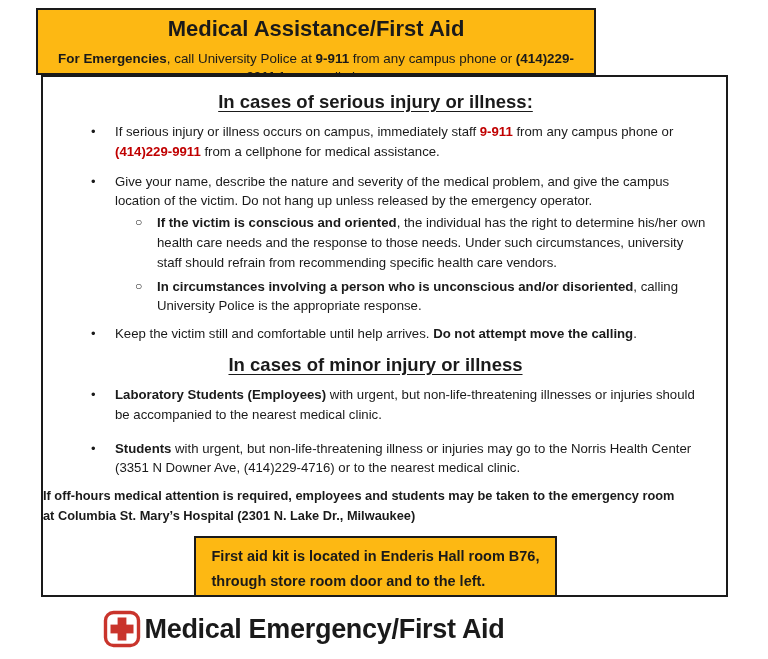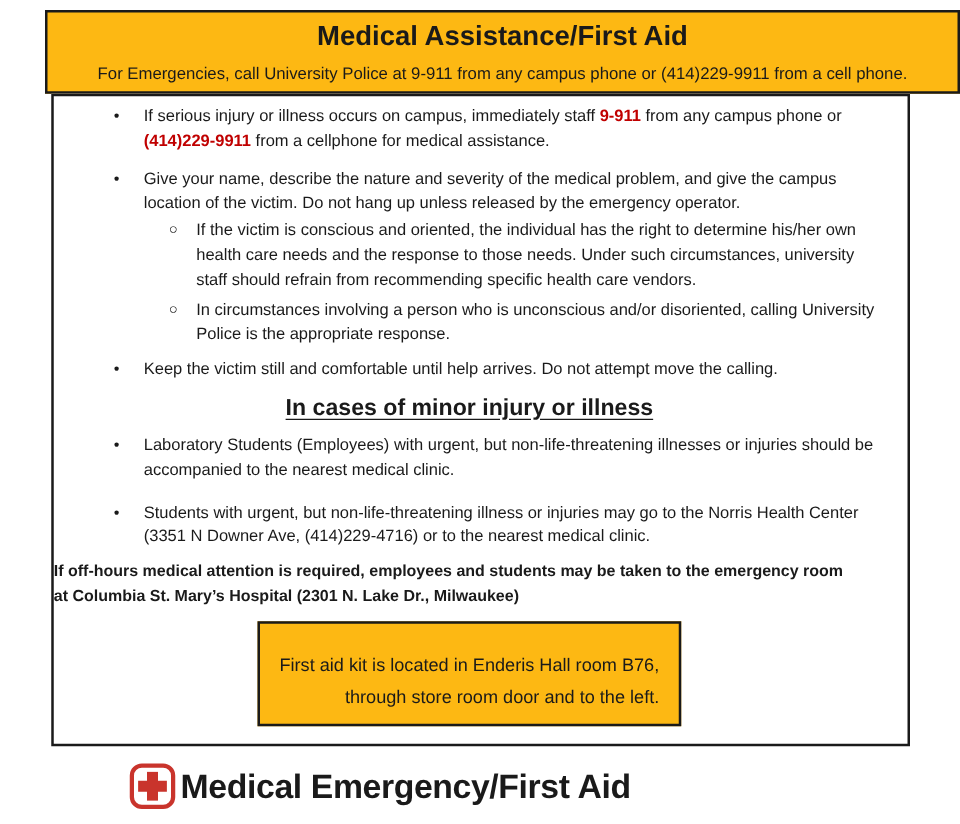--- a/index.html
+++ b/index.html
@@ -8,26 +8,26 @@
     --cross-red:#C9342C;
     --ink:#1A1A1A;
   }
   *{box-sizing:border-box;}
   html,body{margin:0;padding:0;}
   body{
     width:768px;height:659px;position:relative;background:#ffffff;
     font-family:"Liberation Sans", sans-serif;color:var(--ink);
     overflow:hidden;
   }
-  b,strong{font-weight:normal;}
+  b,strong{font-weight:bold;}
   .red{color:var(--phone-red);font-weight:bold;}
 
   
   .banner{
-    position:absolute;left:36px;top:8px;width:732px;height:67px;
+    position:absolute;left:36px;top:8px;width:560px;height:67px;
     background:var(--banner-yellow);border:2px solid var(--ink);
     text-align:center;padding:4px 10px 0;
   }
   .banner-title{font-size:22px;font-weight:bold;line-height:1.2;margin-top:2px;}
   .banner-sub{font-size:13.4px;line-height:1.3;margin-top:8px;}
 
   
   .content{
     position:absolute;left:41px;top:75px;width:687px;height:522px;
     background:#ffffff;border:2px solid var(--ink);
@@ -44,42 +44,43 @@
   .subbullet .marker{width:22px;font-size:12px;line-height:1.6;}
   .btext{flex:1;font-size:13.2px;line-height:1.5;max-width:604px;}
   .subbullet .btext{max-width:560px;}
 
   .offhours{
     text-align:left;font-weight:bold;font-size:12.8px;line-height:1.55;
     margin:4px 0 10px;
   }
   .kitbox{
     display:table;margin:4px auto 12px;background:var(--banner-yellow);
-    border:2px solid var(--ink);text-align:right;font-weight:normal;
-    font-size:14.5px;line-height:1.75;padding:22px 16px 7px;
+    border:2px solid var(--ink);text-align:left;font-weight:bold;
+    font-size:14.5px;line-height:1.75;padding:6px 16px 7px;
   }
 
   
   .footer{
     position:absolute;left:0;top:610px;width:608px;
     display:flex;align-items:center;justify-content:center;gap:3px;
   }
   .footer-title{font-size:27px;font-weight:bold;letter-spacing:-0.3px;}
   .cross-icon{flex:none;width:38px;height:38px;display:block;}
 </style>
 </head>
 <body>
 
 <header class="banner">
   <div class="banner-title">Medical Assistance/First Aid</div>
   <div class="banner-sub"><b>For Emergencies</b><span>, call University Police at </span><b>9-911</b><span> from any campus phone or </span><b>(414)229-9911</b><span> from a cell phone.</span></div>
 </header>
 
 <main class="content">
 
+  <h2 class="section-heading">In cases of serious injury or illness:</h2>
 
   <div class="bullet">
     <span class="marker">•</span>
     <div class="btext"><span>If serious injury or illness occurs on campus, immediately staff </span><span class="red">9-911</span><span> from any campus phone or </span><span class="red">(414)229-9911</span><span> from a cellphone for medical assistance.</span></div>
   </div>
 
   <div class="bullet" style="margin-bottom:2px;">
     <span class="marker">•</span>
     <div class="btext">Give your name, describe the nature and severity of the medical problem, and give the campus location of the victim.  Do not hang up unless released by the emergency operator.</div>
   </div>

